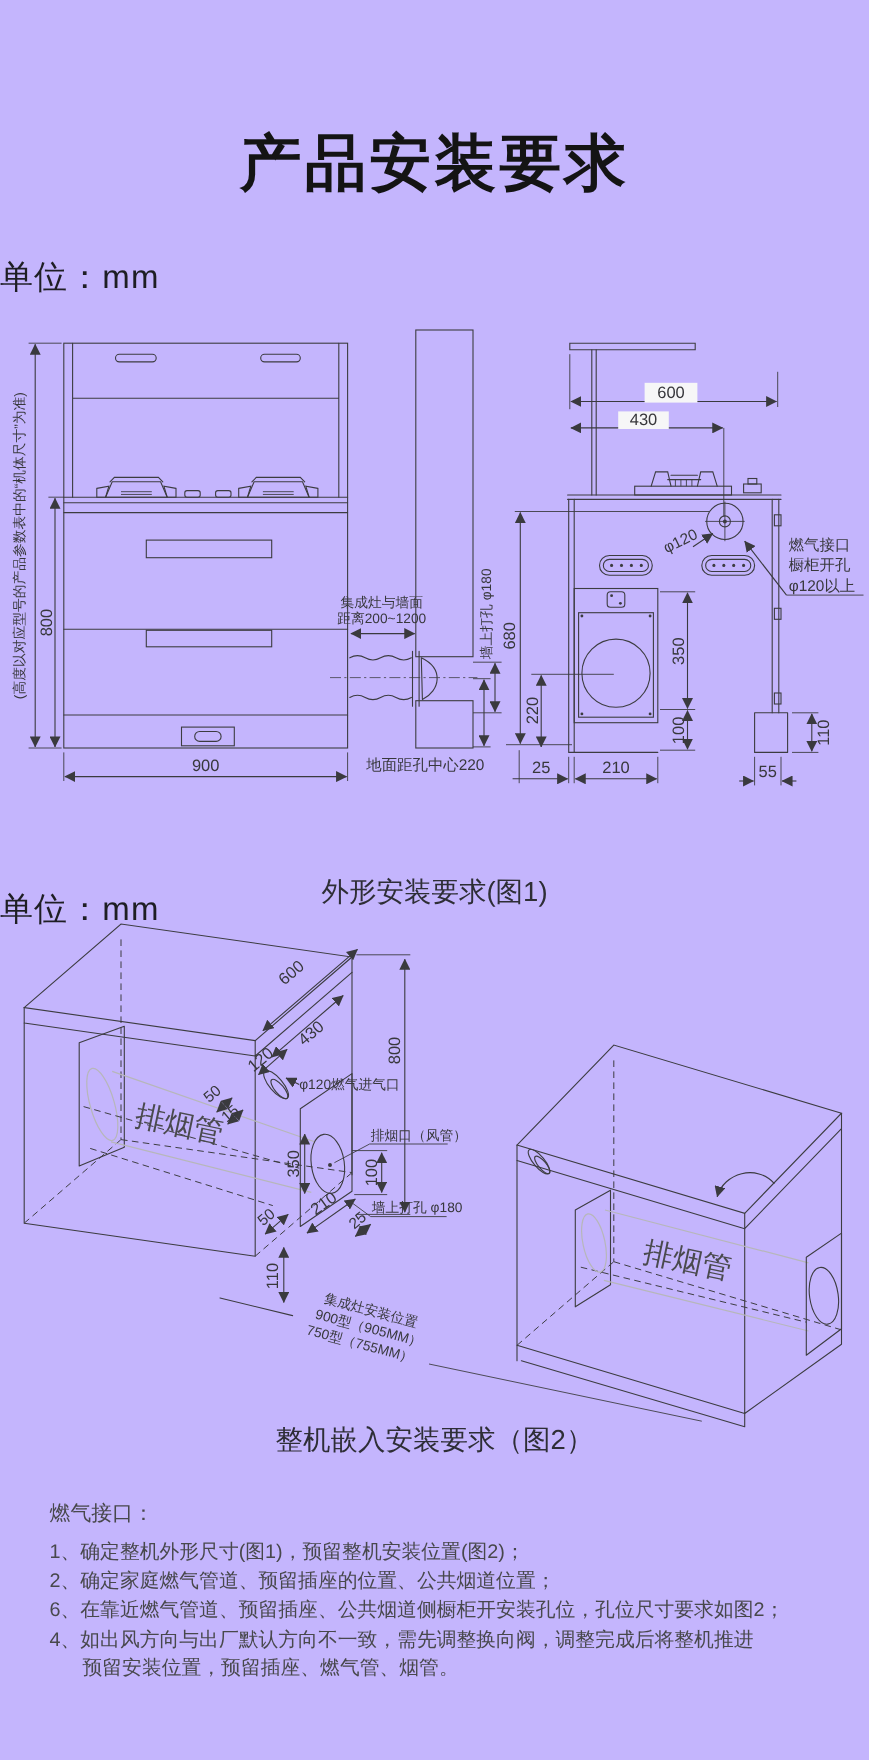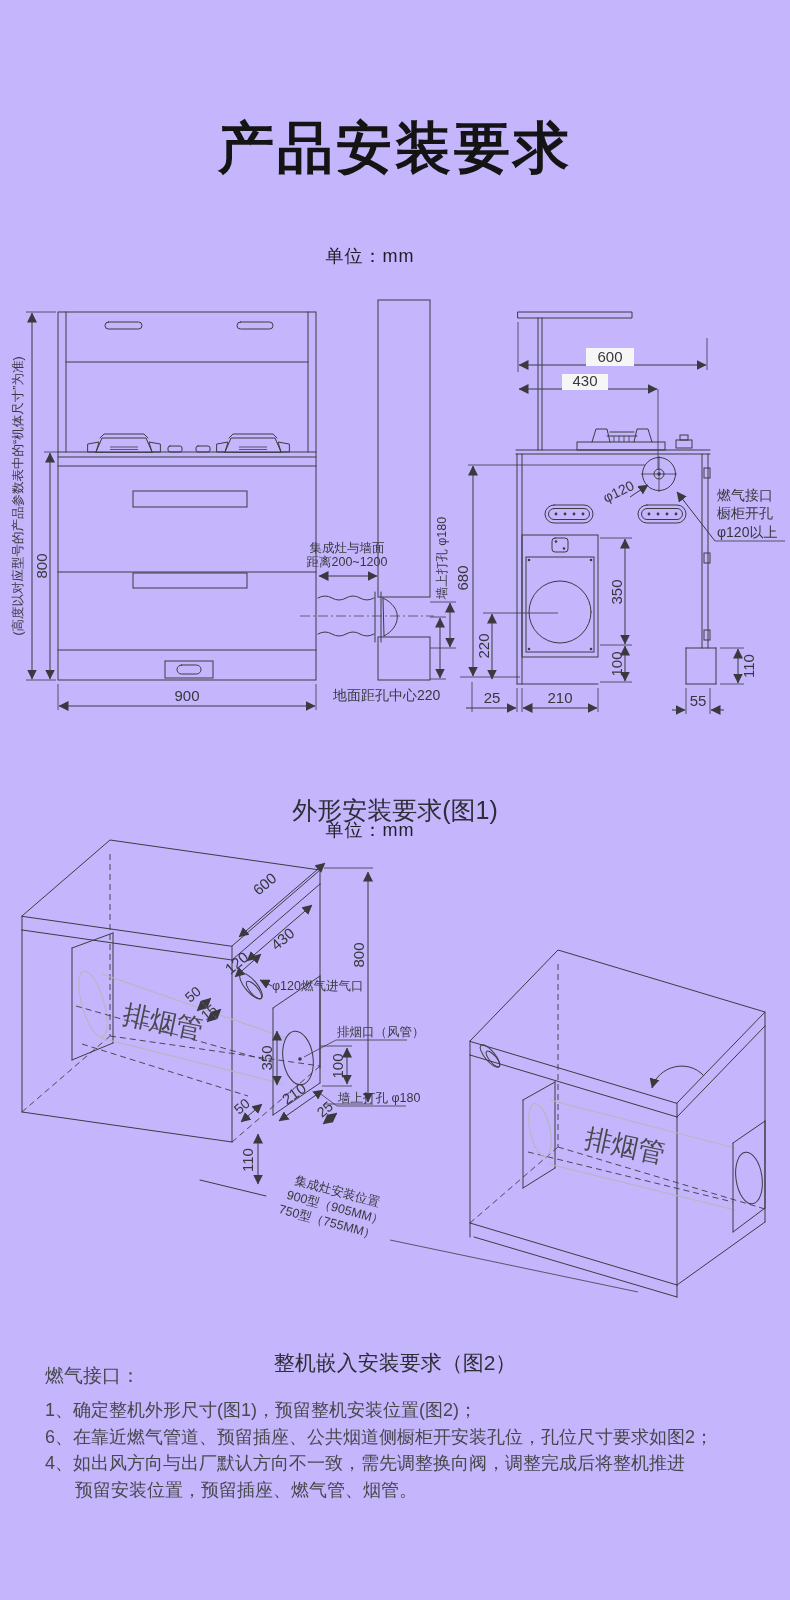--- a/index.html
+++ b/index.html
@@ -1,26 +1,26 @@
 <!DOCTYPE html>
 <html><head>
 <meta charset="utf-8">
 <style>
   html,body{margin:0;padding:0;}
   body{font-family:"Liberation Sans","DejaVu Sans",sans-serif;background:#e9e9ea;}
   #page{position:relative;width:790px;height:1600px;background:#c4b5fd;margin:0 auto;overflow:hidden;}
   .abs{position:absolute;}
   #title{top:112px;left:0;width:790px;text-align:center;font-size:56px;font-weight:800;
          color:#141414;letter-spacing:3px;line-height:72px;}
-  .unit{width:740px;text-align:center;font-size:18px;color:#1e1e24;letter-spacing:1px;margin-top:12px;}
+  .unit{width:740px;text-align:left;font-size:30px;color:#1e1e24;letter-spacing:1px;}
   #unit1{top:232px;left:0;}
   #unit2{top:806px;left:0;}
   .caption{width:790px;text-align:center;color:#2e2e36;}
   #cap1{top:770px;font-size:25px;margin-top:24px;}
-  #cap2{top:1349px;font-size:21px;}
+  #cap2{top:1292px;font-size:25px;}
   #prep{top:1363px;left:45px;width:712px;color:#48484c;}
   #prep .hd{font-size:19px;margin-bottom:8px;}
   #prep .it{font-size:18px;line-height:26.5px;}
   #prep .it.indent{padding-left:30px;}
   svg{position:absolute;left:0;}
   .ln{stroke:#3c3c40;stroke-width:1;fill:none;stroke-linecap:round;}
   .lnt{stroke:#3c3c40;stroke-width:0.8;fill:none;}
   .dash{stroke:#3c3c40;stroke-width:0.9;fill:none;stroke-dasharray:6 4;}
   .cline{stroke:#3c3c40;stroke-width:0.7;fill:none;stroke-dasharray:10 3 2 3;}
   .pg{stroke:#b7b7ba;stroke-width:1.1;fill:none;}
@@ -300,18 +300,19 @@
 
       <text class="big mid" transform="rotate(12,625,1146)" x="625" y="1155">排烟管</text>
     </g>
   </svg>
 
   <div id="cap2" class="abs caption">整机嵌入安装要求（图2）</div>
 
   <div id="prep" class="abs">
     <div class="hd">燃气接口：</div>
     <div class="it">1、确定整机外形尺寸(图1)，预留整机安装位置(图2)；</div>
+    <div class="it">2、确定家庭燃气管道、预留插座的位置、公共烟道位置；</div>
     <div class="it">6、在靠近燃气管道、预留插座、公共烟道侧橱柜开安装孔位，孔位尺寸要求如图2；</div>
     <div class="it">4、如出风方向与出厂默认方向不一致，需先调整换向阀，调整完成后将整机推进</div>
     <div class="it indent">预留安装位置，预留插座、燃气管、烟管。</div>
   </div>
 
 </div>
 
 </body></html>

